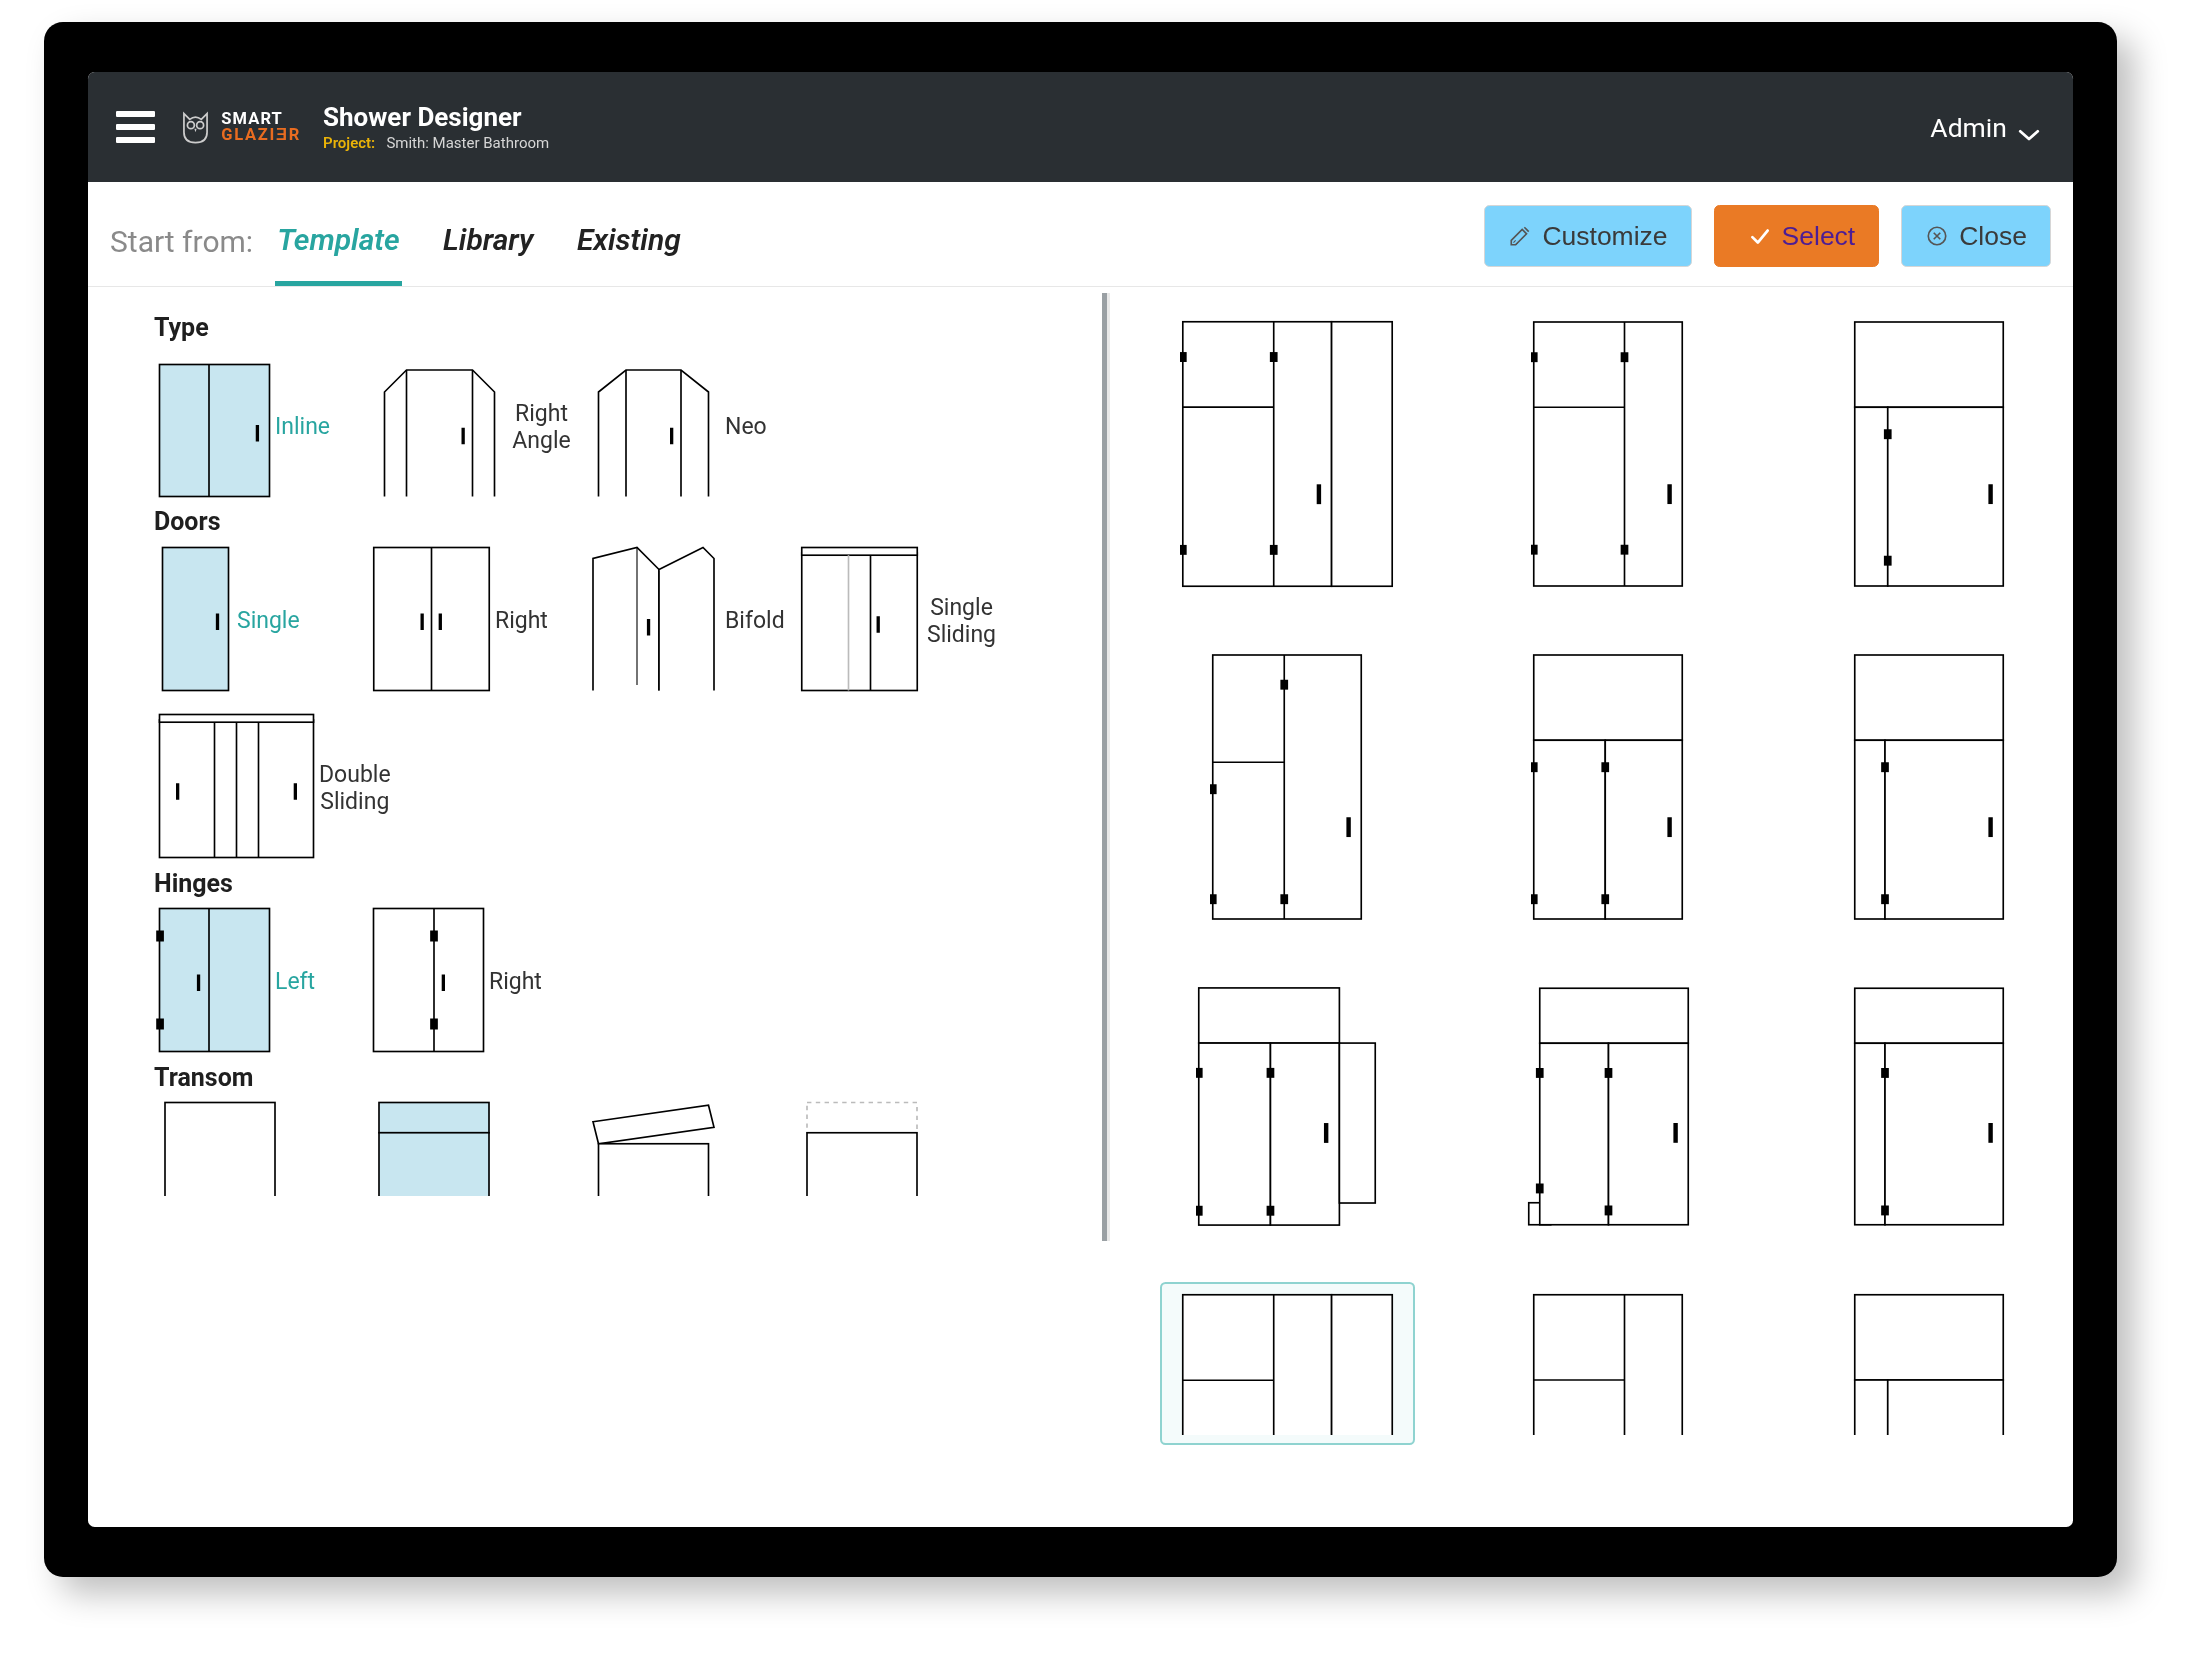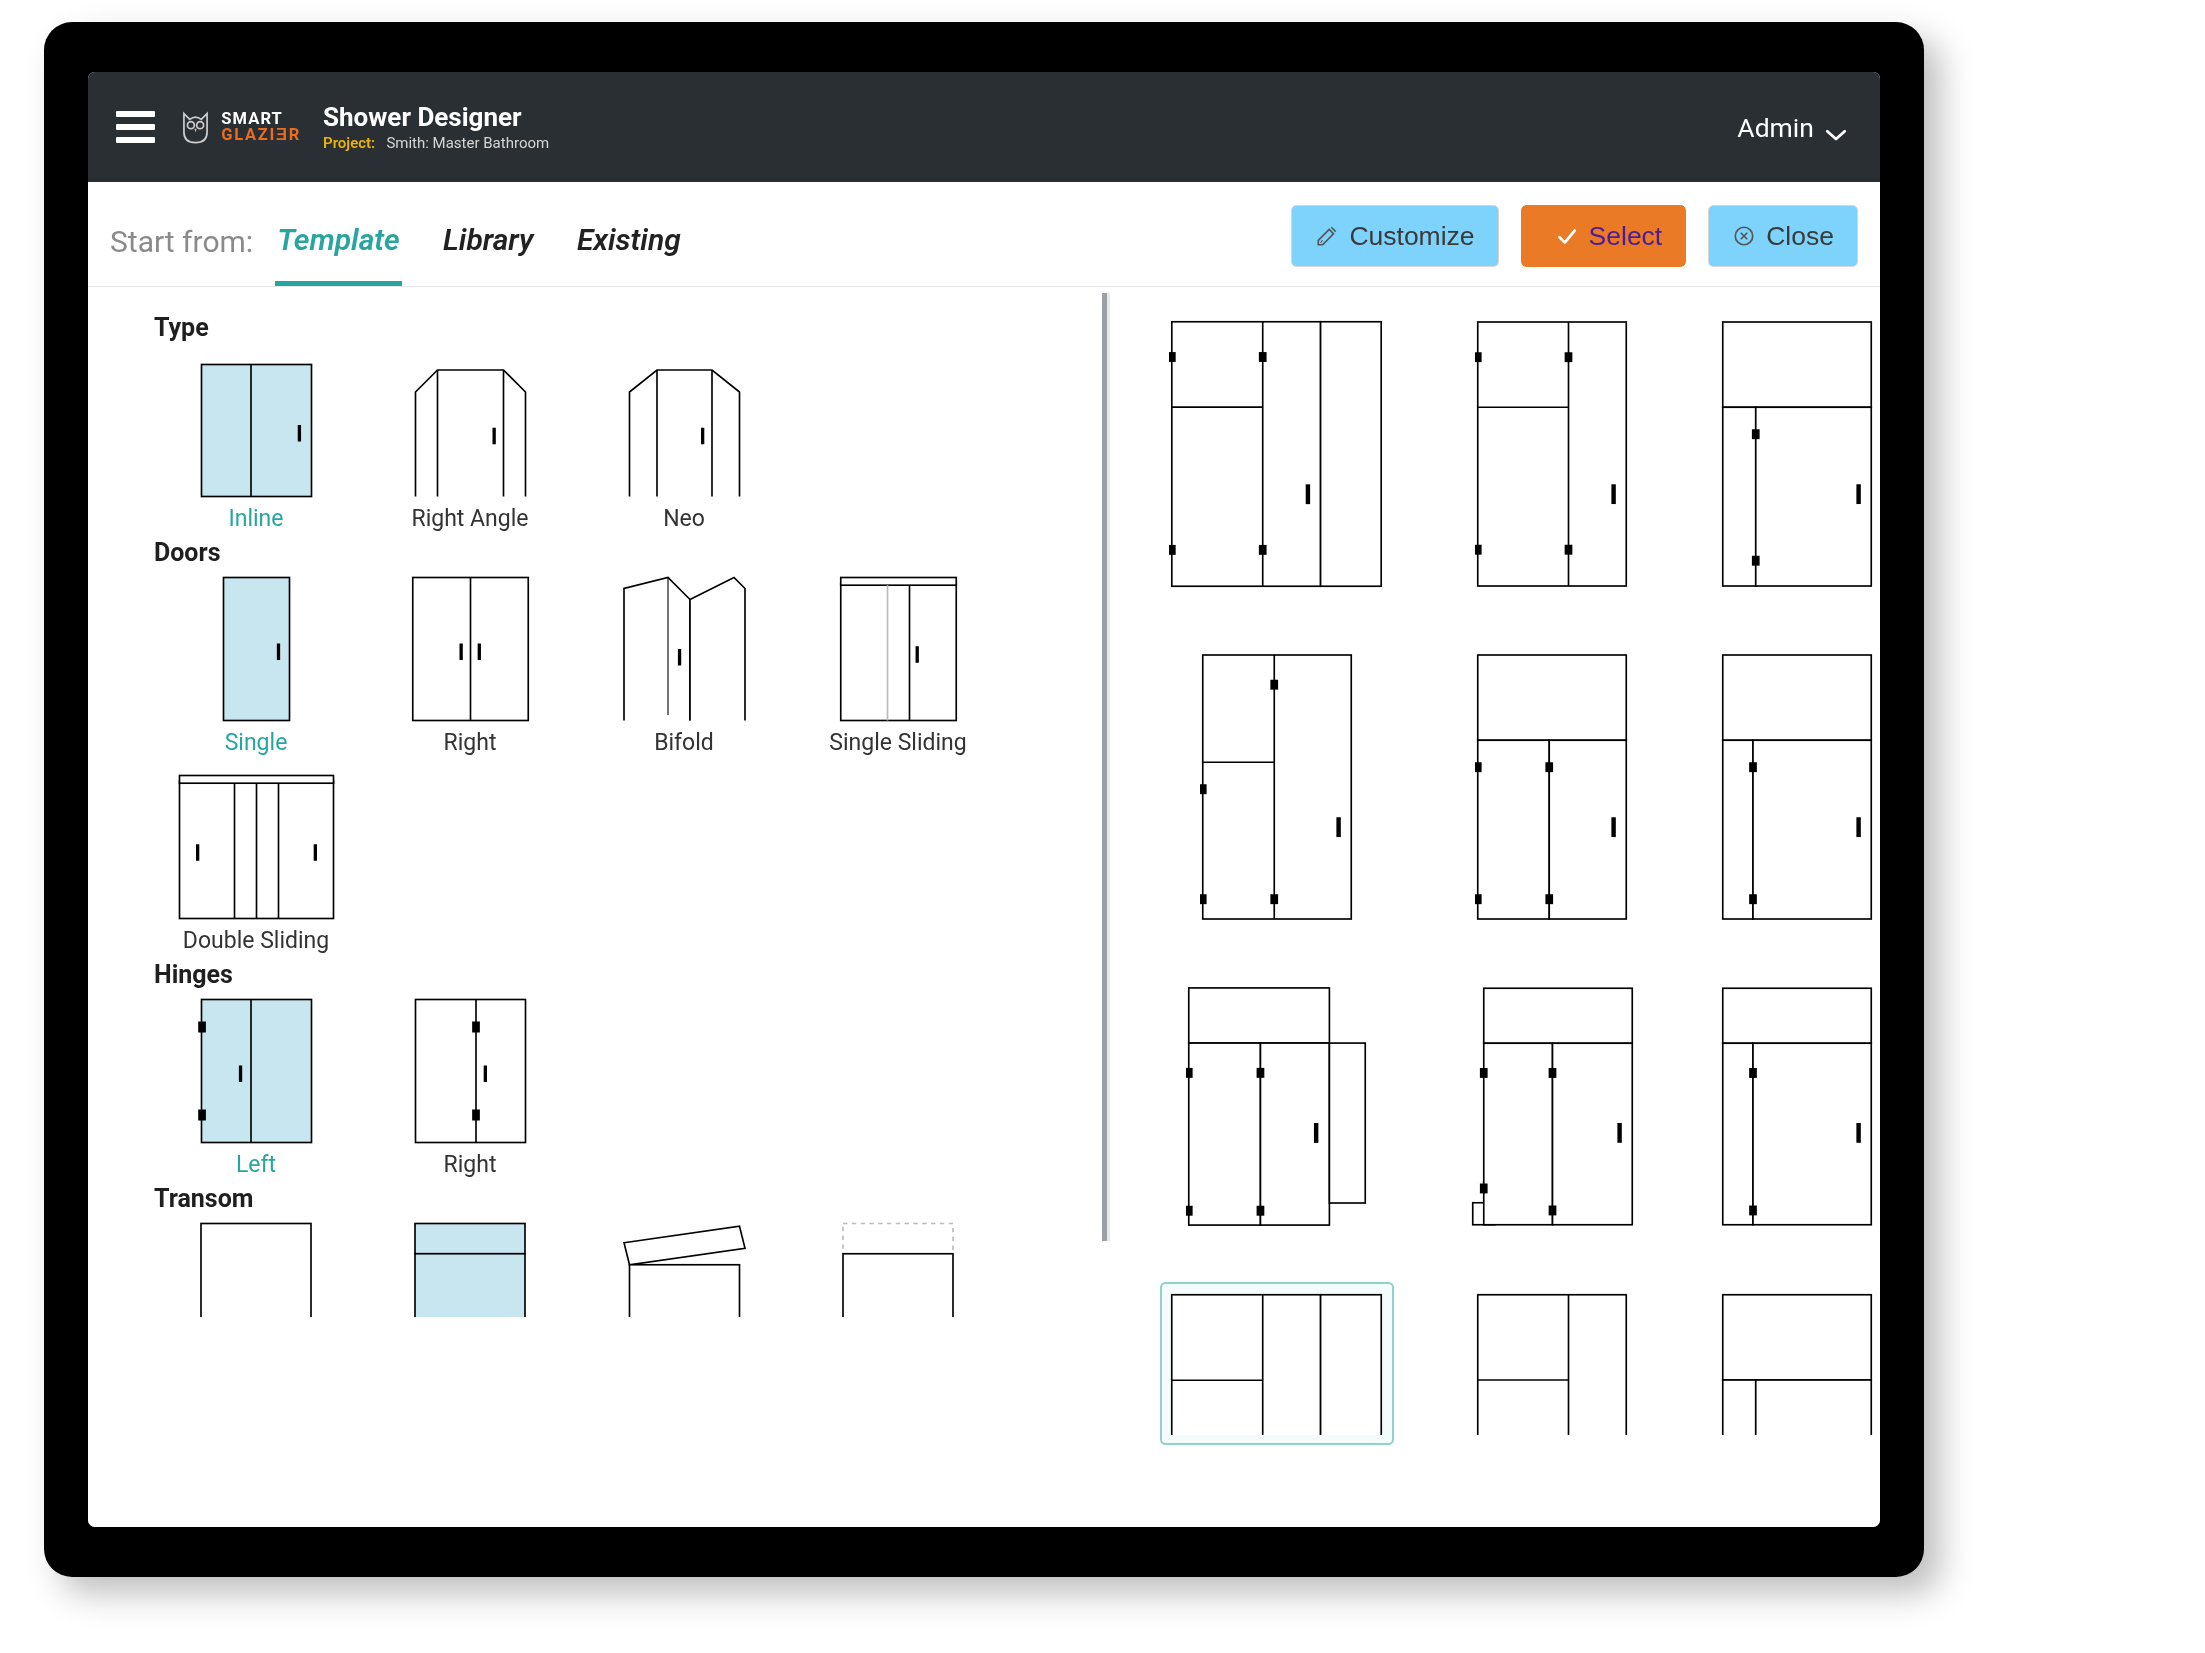--- a/index.html
+++ b/index.html
@@ -8,24 +8,24 @@
     background: #fff;
     width: 2205px;
     height: 1654px;
     position: relative;
   }
   
   .tablet {
     position: absolute;
     left: 44px;
     top: 22px;
-    width: 1880px;
+    width: 2073px;
     height: 1555px;
     background: #000;
-    border-radius: 28px;
+    border-radius: 19px;
     box-shadow: 16.5px 16.5px 33px rgba(0,0,0,.25);
     padding: 50px 44px 50px 44px;
   }
   .screen {
     width: 100%;
     height: 100%;
     background: #fff;
     border-radius: 6.6px;
     overflow: hidden;
     display: flex;
@@ -156,21 +156,20 @@
   }
   .option-row {
     display: flex;
     flex-wrap: wrap;
     gap: 10px 10px;
     margin-bottom: 5.5px;
   }
   .option {
     width: 204px;
     display: flex;
-    flex-direction: column;
     align-items: center;
     cursor: pointer;
     padding: 3.3px 0 0 0;
   }
   .option .thumb {
     height: 154px;
     display: flex;
     align-items: flex-end;
     justify-content: center;
   }

